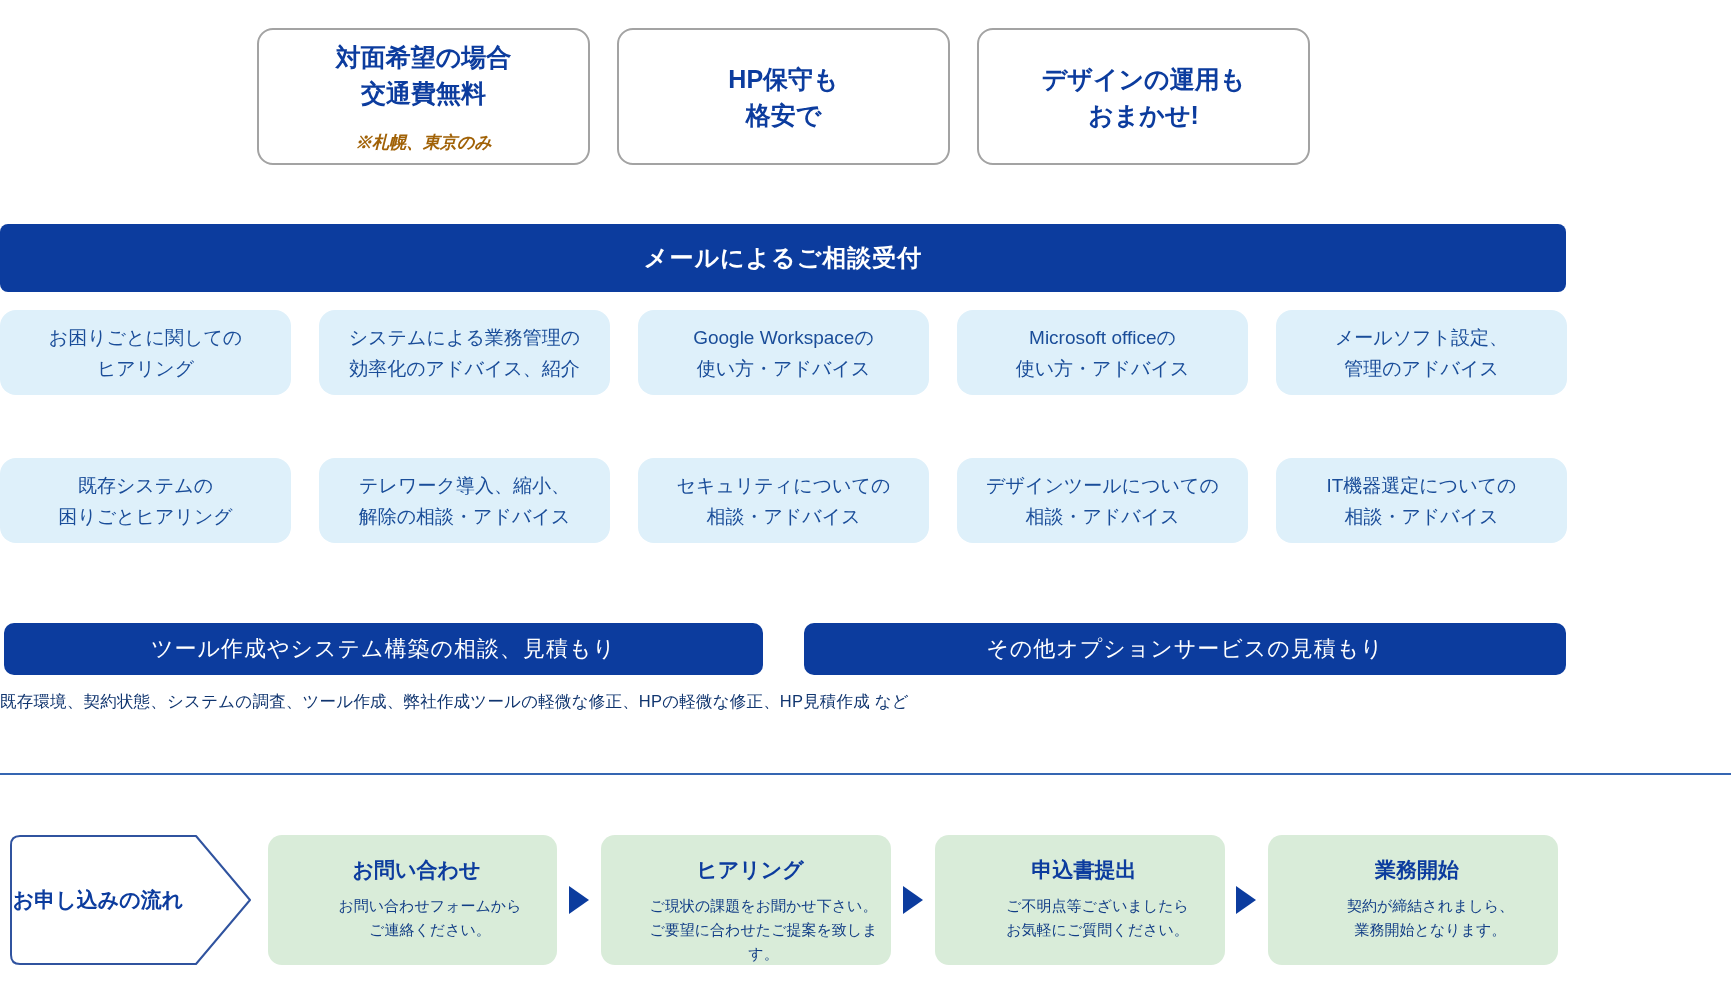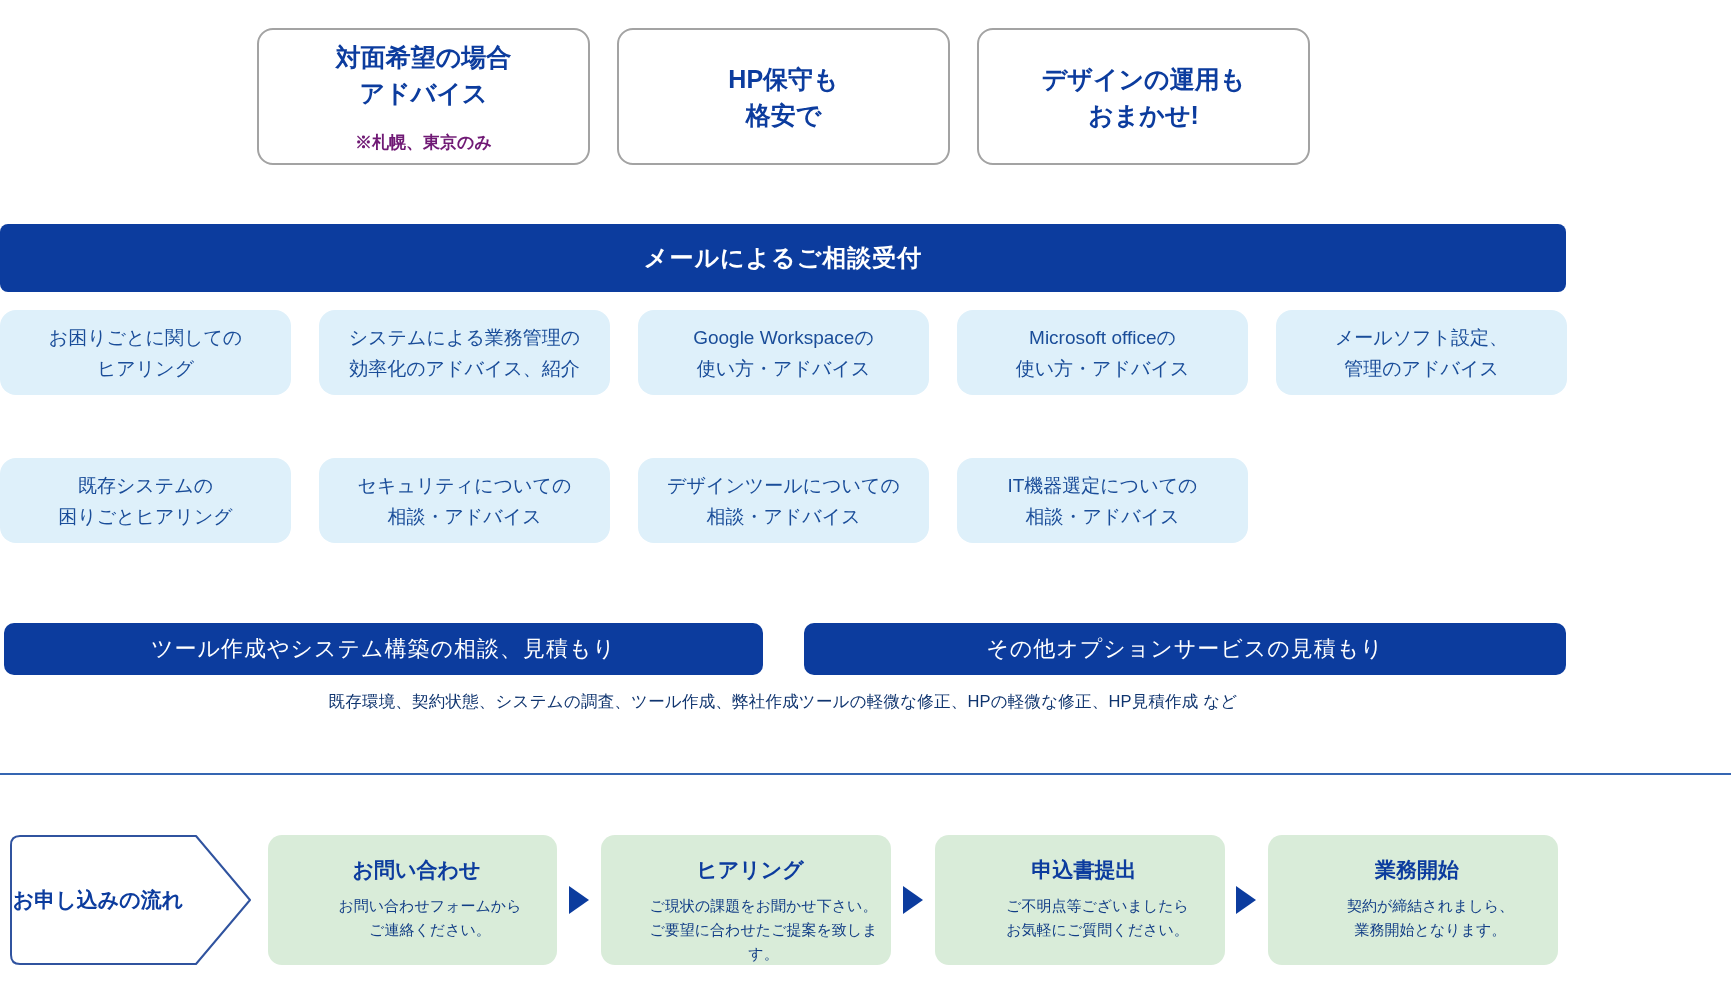--- a/index.html
+++ b/index.html
@@ -10,21 +10,21 @@
   }
 
   
   .badges { position:absolute; top:28px; left:257px; display:flex; gap:27px; }
   .badge {
     box-sizing:border-box; width:333px; height:137px; background:#fff;
     border:2px solid #a3a3a3; border-radius:16px;
     display:flex; flex-direction:column; align-items:center; justify-content:center;
   }
   .badge-title { display:block; color:#0c3c9e; font-size:25px; font-weight:bold; line-height:36px; text-align:center; }
-  .badge-note  { color:#701a75; font-size:17px; font-weight:bold; margin-top:20px; }
+  .badge-note  { color:#a16207; font-size:17px; font-weight:bold; margin-top:20px;font-style:italic; }
 
   
   .banner-mail {
     position:absolute; top:224px; left:0; width:1566px; height:68px;
     background:#0c3c9e; border-radius:8px;
     display:flex; align-items:center; justify-content:center;
     color:#ffffff; font-size:24px; font-weight:bold; letter-spacing:1px;
   }
 
   
@@ -39,21 +39,21 @@
 
   
   .estimate-banner {
     position:absolute; top:623px; height:52px; background:#0c3c9e; border-radius:10px;
     display:flex; align-items:center; justify-content:center;
     color:#ffffff; font-size:22px; font-weight:normal; letter-spacing:1px;
   }
   .estimate-banner.left  { left:4px;  width:759px; }
   .estimate-banner.right { left:804px; width:762px; }
   .estimate-note {
-    position:absolute; top:691px; left:0; width:1566px; text-align:center;
+    position:absolute; top:691px; left:0; width:1566px; text-align:left;
     color:#10356f; font-size:16.5px; font-weight:500; letter-spacing:0.2px;
   }
 
   
   .divider { position:absolute; top:773px; left:0; width:1731px; height:0; border-top:2px solid #3566b2; }
 
   
   .flow { position:absolute; top:835px; left:0; width:1731px; height:130px; }
   .flow-label { position:absolute; left:0; top:0; width:242px; height:130px;padding-left:10px; }
   .flow-label svg { display:block; }
@@ -80,21 +80,21 @@
   .flow-arrow.a1 { left:569px; }
   .flow-arrow.a2 { left:903px; }
   .flow-arrow.a3 { left:1236px; }
 </style>
 </head>
 <body>
 
 <div class="badges">
   <div class="badge">
     <span class="badge-title">対面希望の場合</span>
-    <span class="badge-title">アドバイス</span>
+    <span class="badge-title">交通費無料</span>
     <span class="badge-note">※札幌、東京のみ</span>
   </div>
   <div class="badge">
     <span class="badge-title">HP保守も</span>
     <span class="badge-title">格安で</span>
   </div>
   <div class="badge">
     <span class="badge-title">デザインの運用も</span>
     <span class="badge-title">おまかせ!</span>
   </div>
@@ -124,20 +124,24 @@
   <div class="consult-item">
     <span>メールソフト設定、</span>
     <span>管理のアドバイス</span>
   </div>
 </div>
 
 <div class="consult-row r2">
   <div class="consult-item">
     <span>既存システムの</span>
     <span>困りごとヒアリング</span>
+  </div>
+  <div class="consult-item">
+    <span>テレワーク導入、縮小、</span>
+    <span>解除の相談・アドバイス</span>
   </div>
   <div class="consult-item">
     <span>セキュリティについての</span>
     <span>相談・アドバイス</span>
   </div>
   <div class="consult-item">
     <span>デザインツールについての</span>
     <span>相談・アドバイス</span>
   </div>
   <div class="consult-item">

